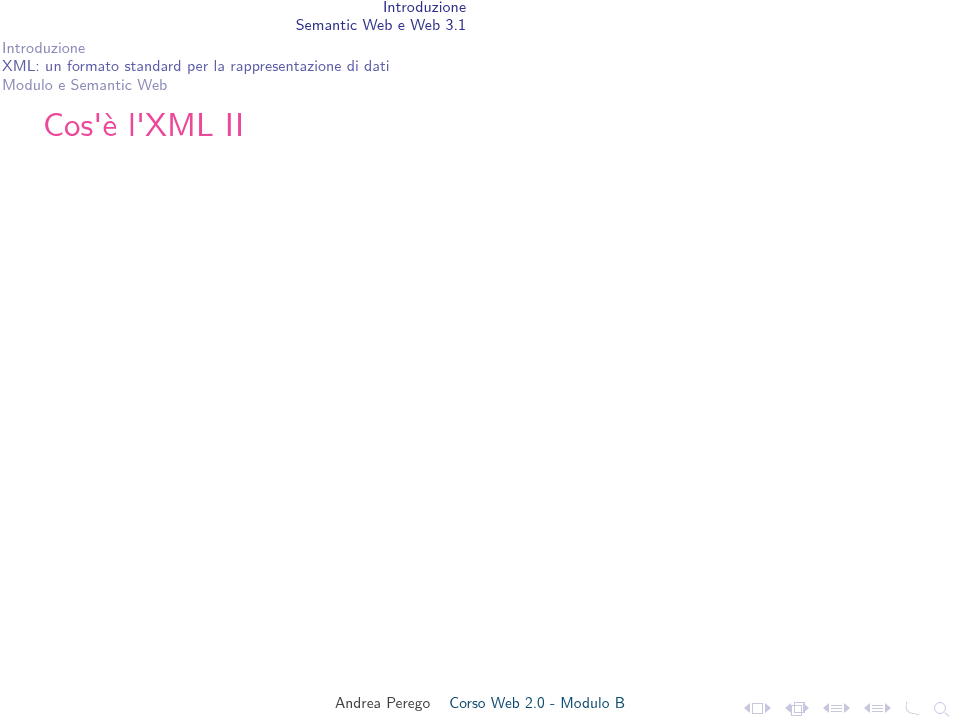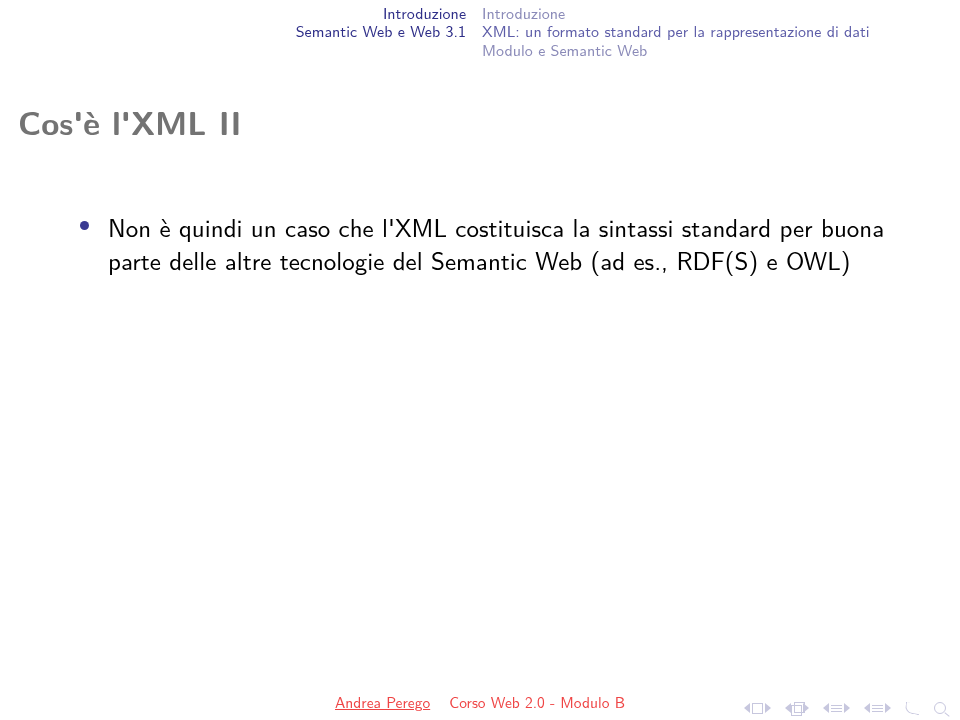--- a/index.html
+++ b/index.html
@@ -21,20 +21,21 @@
   .header {
     position: absolute;
     top: 0;
     left: 0;
     right: 0;
     height: 86px;
     display: flex;
     justify-content: center;
     font-size: 16px;
     line-height: 1.15;
+    flex-direction: column;
   }
   .header-col {
     padding-top: 4px;
   }
   .header-left {
     width: 480px;
     text-align: right;
     padding-right: 14px;
     box-sizing: border-box;
     color: #2e2e88;
@@ -47,25 +48,25 @@
     color: #8a8ab8;
   }
   .header-left .nav-item,
   .header-right .nav-item {
     display: block;
   }
   .header-right .active { color: #5d5da8; }
 
   .frametitle {
     position: absolute;
-    left: 18px;
+    left: 43px;
     top: 98px;
     font-size: 33px;
-    color: #737373;
-    font-weight: 700;
+    color: #ec4899;
+    font-weight: 400;
   }
 
   .body {
     position: absolute;
     left: 78px;
     right: 60px;
     top: 210px;
     font-size: 25px;
     line-height: 1.32;
     color: #000;
@@ -94,26 +95,25 @@
   .footer {
     position: absolute;
     left: 0;
     right: 0;
     bottom: 0;
     height: 30px;
     font-size: 15.5px;
     text-align: center;
   }
   .footer .author {
-    color: #ef4444;
+    color: #404040;
     padding-right: 14px;
-    text-decoration: underline;
   }
   .footer .title {
-    color: #ef4444;
+    color: #0c4a6e;
   }
 
   .navsym {
     position: absolute;
     right: 14px;
     bottom: 6px;
     display: flex;
     align-items: center;
     gap: 14px;
     color: #c7c7de;
@@ -186,21 +186,20 @@
       <span class="nav-item">Introduzione</span>
       <span class="nav-item active">XML: un formato standard per la rappresentazione di dati</span>
       <span class="nav-item">Modulo e Semantic Web</span>
     </div>
   </div>
 
   <div class="frametitle">Cos'è l'XML II</div>
 
   <div class="body">
     <ul>
-      <li>Non è quindi un caso che l'XML costituisca la sintassi standard per buona parte delle altre tecnologie del Semantic Web (ad es., RDF(S) e OWL)</li>
     </ul>
   </div>
 
   <div class="footer">
     <span class="author">Andrea Perego</span>
     <span class="title">Corso Web 2.0 - Modulo B</span>
   </div>
 
   <div class="navsym">
     <div class="navgroup">

